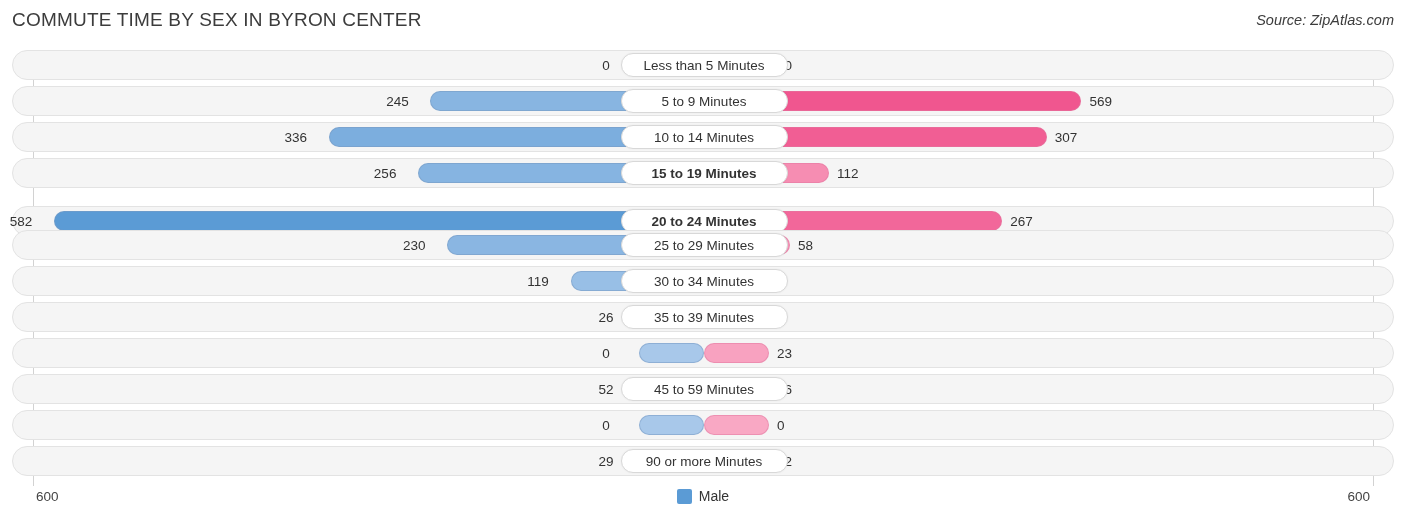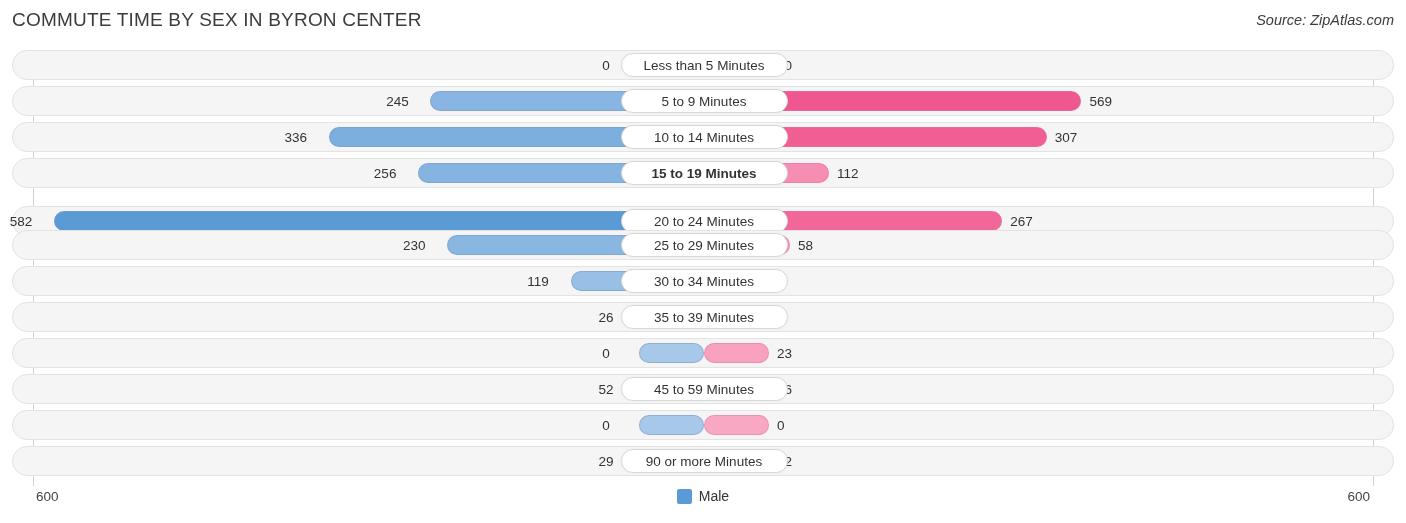--- a/index.html
+++ b/index.html
@@ -134,21 +134,21 @@
           <div class="val" style="left: 824.067px;">112</div>
           <div class="cat-pill" style="left: 607.5px; width: 167px; font-weight: bold;">15 to 19 Minutes</div>
         </div>
       </div>
       <div class="row" style="top: 144px; margin-top: 12px;">
         <div class="row-inner">
           <div class="bar bar-male" title="Male: 582" style="left: 41.1px; width: 649.9px; background: rgb(91, 155, 213);"></div>
           <div class="bar bar-female" title="Female: 267" style="left: 691px; width: 298.15px; background: rgb(242, 103, 154);"></div>
           <div class="val val-left" style="left: -16.9px; width: 50px;">582</div>
           <div class="val" style="left: 997.15px;">267</div>
-          <div class="cat-pill" style="left: 607.5px; width: 167px;">20 to 24 Minutes</div>
+          <div class="cat-pill" style="left: 607.5px; width: 167px; font-weight: bold;">20 to 24 Minutes</div>
         </div>
       </div>
       <div class="row" style="top: 180px;">
         <div class="row-inner">
           <div class="bar bar-male" title="Male: 230" style="left: 434.167px; width: 256.833px; background: rgb(138, 182, 226);"></div>
           <div class="bar bar-female" title="Female: 77" style="left: 691px; width: 85.9833px; background: rgb(247, 149, 184);"></div>
           <div class="val val-left" style="left: 376.167px; width: 50px;">230</div>
           <div class="val" style="left: 784.983px;">58</div>
           <div class="cat-pill" style="left: 607.5px; width: 167px;">25 to 29 Minutes</div>
         </div>

